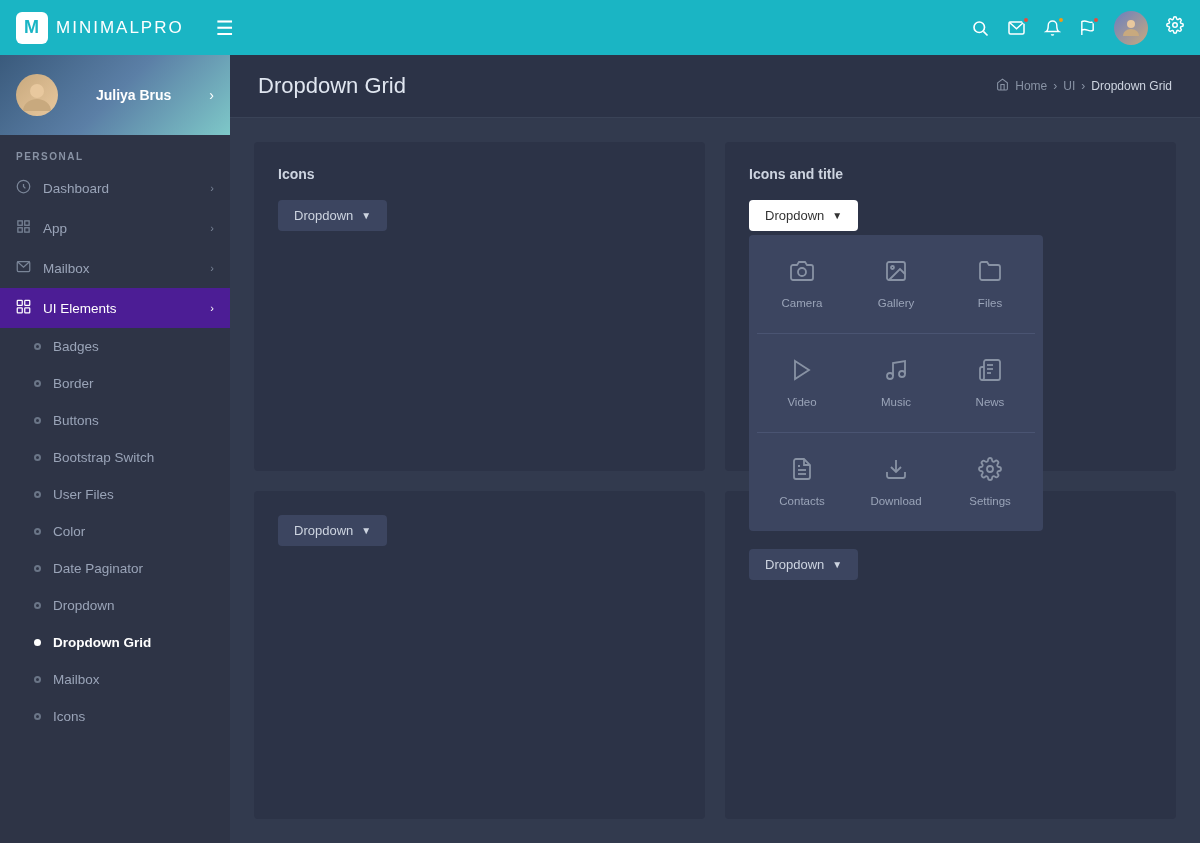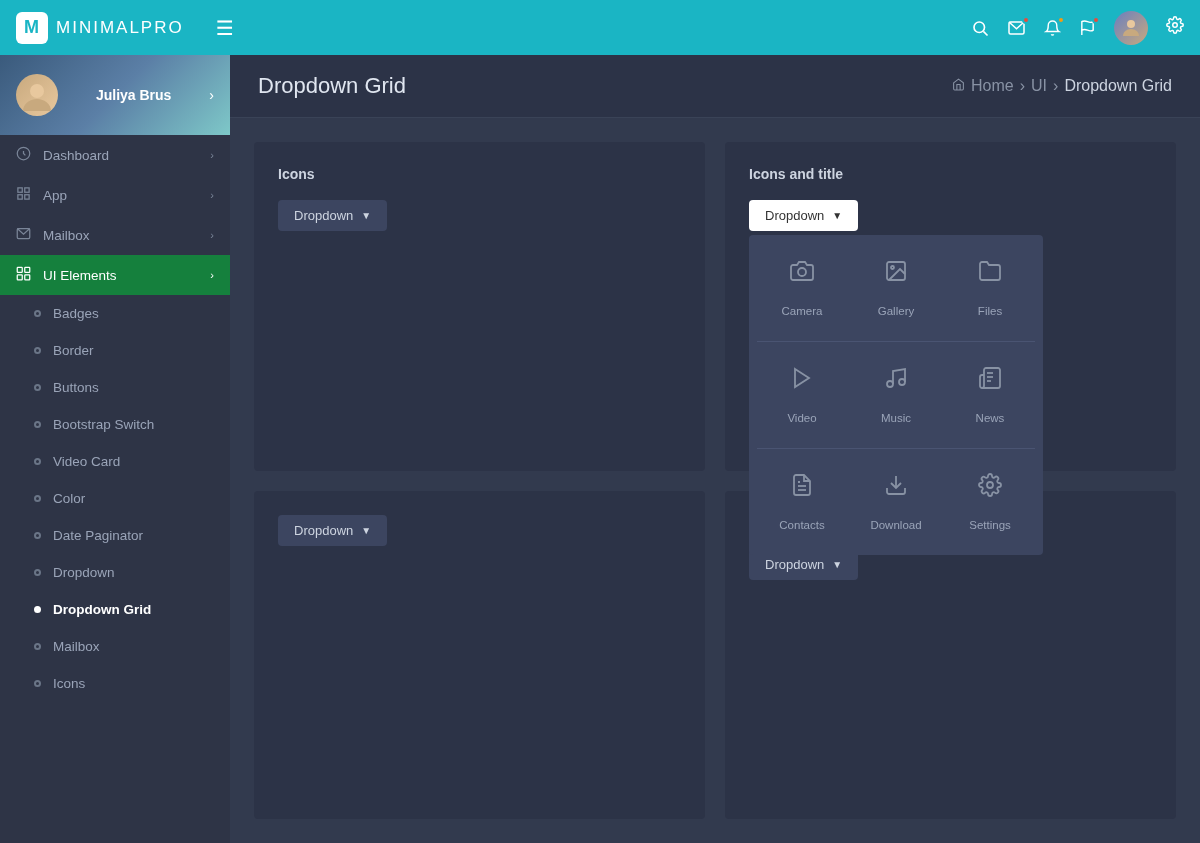--- a/index.html
+++ b/index.html
@@ -132,21 +132,21 @@
       display: flex;
       align-items: center;
       gap: 12px;
       padding: 11px 16px;
       cursor: pointer;
       color: #9aa4b8;
       font-size: 13.5px;
       transition: background 0.15s;
       justify-content: flex-end;
     }
-    .sidebar-item.active { background: #15803d; color: #fff; border-radius: 0; }
+    .sidebar-item.active { background: #4c1d95; color: #fff; border-radius: 0; }
     .sidebar-item.active .si-icon { color: #fff; }
     .si-icon { font-size: 15px; color: #7a8598; flex-shrink: 0; }
     .si-label { flex: 1; }
     .si-arrow { font-size: 11px; color: #7a8598; }
     .si-dot {
       width: 7px; height: 7px;
       border-radius: 50%;
       border: 2px solid #6a7587;
       flex-shrink: 0;
     }
@@ -178,21 +178,21 @@
     }
     .content-title {
       font-size: 22px;
       font-weight: 300;
       color: #e0e6f0;
     }
     .breadcrumb {
       display: flex;
       align-items: center;
       gap: 6px;
-      font-size: 16px;
+      font-size: 12px;
       color: #8892a4;
     }
     .breadcrumb-sep { color: #8892a4; }
     .breadcrumb-link { color: #8892a4; cursor: pointer; }
     .breadcrumb-current { color: #cdd4e0; }
 
     .content-body {
       padding: 24px;
       display: grid;
       grid-template-columns: 1fr 1fr;
@@ -251,21 +251,21 @@
       justify-content: center;
       padding: 16px 8px;
       border-radius: 4px;
       cursor: pointer;
       color: #9aa4b8;
       font-size: 11px;
       gap: 8px;
       transition: background 0.15s;
     }
     .grid-item-icon { font-size: 22px; color: #8892a4; }
-    .grid-item-label { font-size: 11.5px; color: #9aa4b8; margin-top: 8px; }
+    .grid-item-label { font-size: 11.5px; color: #9aa4b8; }
     .grid-divider {
       grid-column: 1 / -1;
       height: 1px;
       background: #4a5472;
       margin: 4px 0;
     }
 
     .dropdown-wrapper {
       position: relative;
       display: inline-block;
@@ -333,20 +333,21 @@
       <div class="sidebar-avatar">
         <svg width="36" height="36" viewBox="0 0 36 36" fill="none">
             <circle cx="18" cy="14" r="7" fill="#e8c89e"></circle>
             <path d="M4 34c0-7 6.3-12 14-12s14 5 14 12" fill="#c8a97e"></path>
           </svg>
       </div>
       <span class="sidebar-username">Juliya Brus</span>
       <span class="sidebar-chevron">›</span>
     </div>
 
+    <div class="sidebar-section-label">PERSONAL</div>
 
     <div class="sidebar-item">
       <span class="si-icon">
         <svg width="15" height="15" viewBox="0 0 24 24" fill="none" stroke="#7a8598" stroke-width="2">
             <circle cx="12" cy="12" r="10"></circle>
             <path d="M12 8v4l3 3"></path>
           </svg>
       </span>
       <span class="si-label">Dashboard</span>
       <span class="si-arrow">›</span>
@@ -400,21 +401,21 @@
     <div class="sidebar-item sidebar-sub">
       <span class="si-dot"></span>
       <span class="si-label">Buttons</span>
     </div>
     <div class="sidebar-item sidebar-sub">
       <span class="si-dot"></span>
       <span class="si-label">Bootstrap Switch</span>
     </div>
     <div class="sidebar-item sidebar-sub">
       <span class="si-dot"></span>
-      <span class="si-label">Video Card</span>
+      <span class="si-label">User Files</span>
     </div>
     <div class="sidebar-item sidebar-sub">
       <span class="si-dot"></span>
       <span class="si-label">Color</span>
     </div>
     <div class="sidebar-item sidebar-sub">
       <span class="si-dot"></span>
       <span class="si-label">Date Paginator</span>
     </div>
     <div class="sidebar-item sidebar-sub">

